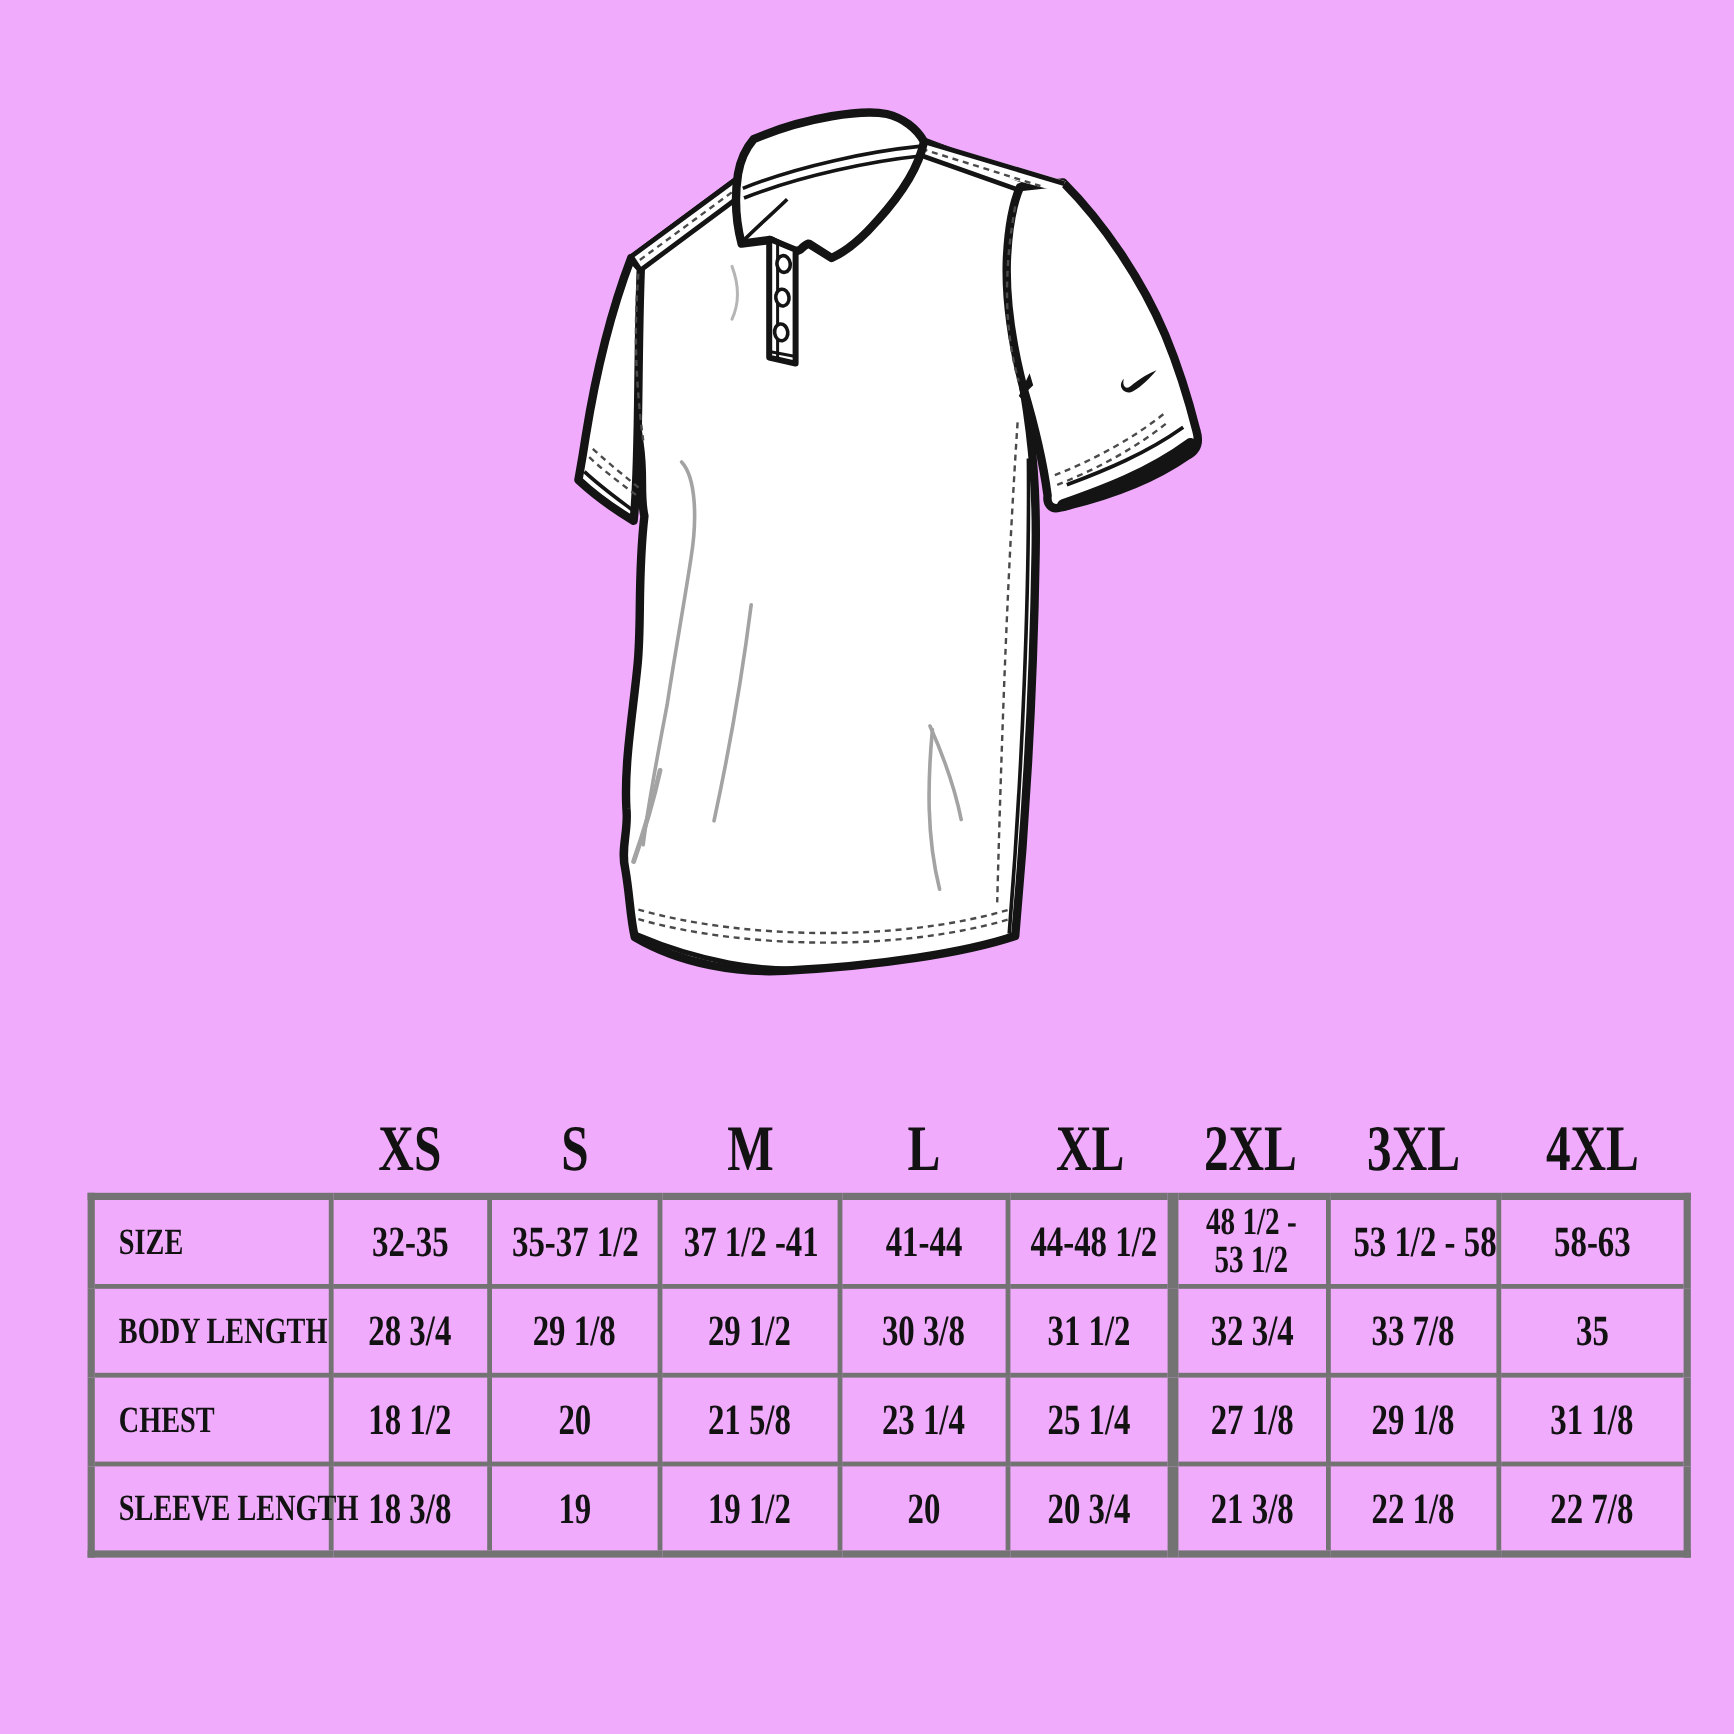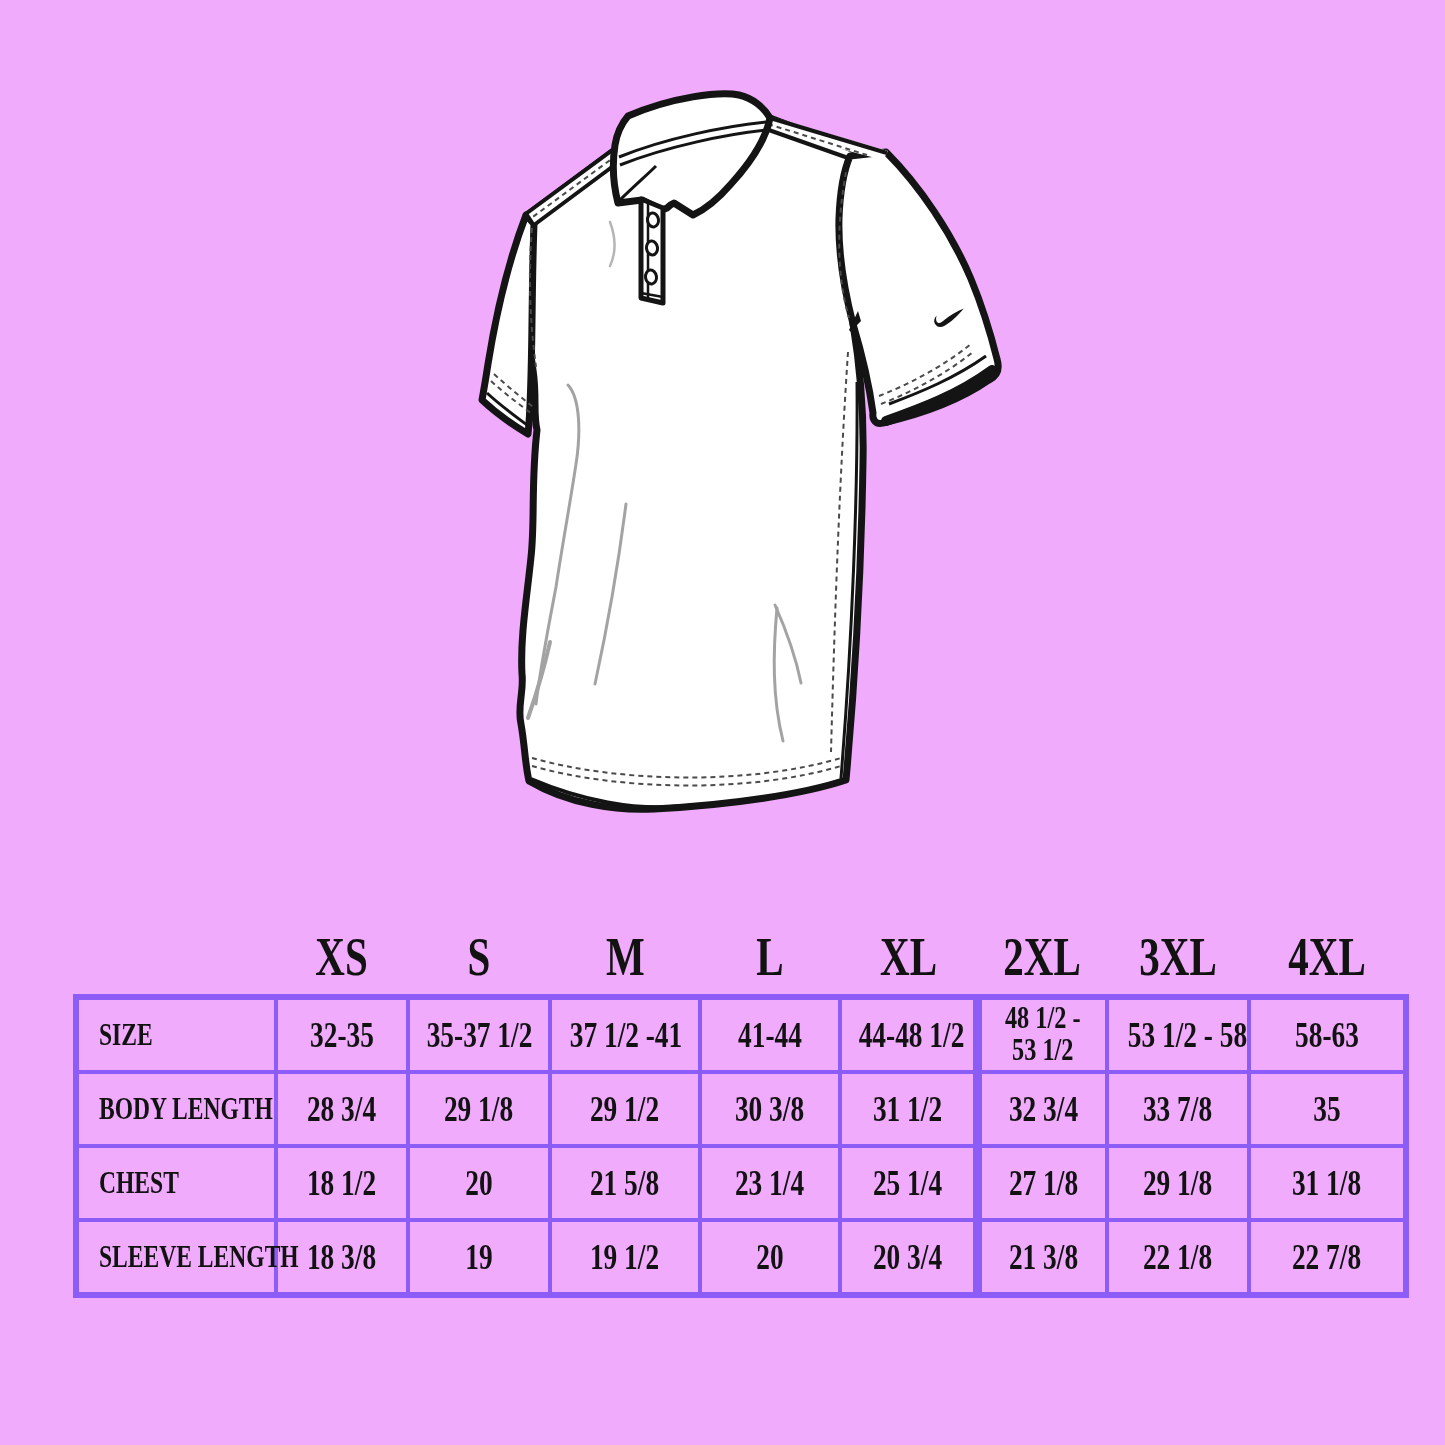--- a/index.html
+++ b/index.html
@@ -3,21 +3,21 @@
 <meta charset="utf-8">
 <style>
   html,body{margin:0;padding:0;background:#fff;}
   .canvas{position:relative;width:1445px;height:1445px;background:#f0abfc;overflow:hidden;
           font-family:Liberation Serif, serif;}
   .shirt{position:absolute;left:420px;top:52px;width:600px;height:820px;}
   .chart-wrap{position:absolute;left:73px;top:924px;width:1340px;}
   table.size-table{border-collapse:collapse;table-layout:fixed;width:1334px;color:#121212;}
   table.size-table thead th{border:none;height:64px;vertical-align:bottom;padding:0 0 6px 0;
         font-size:54px;font-weight:bold;text-align:center;}
-  table.size-table tbody td{border:4px solid #8b5cf6;height:70px;text-align:center;
+  table.size-table tbody td{border:4px solid #737373;height:70px;text-align:center;
         vertical-align:middle;font-size:36px;font-weight:bold;padding:0;}
   table.size-table tbody td.rowlabel{text-align:left;padding-left:20px;font-size:31px;}
   
   table.size-table tbody tr:first-child td{border-top-width:6px;}
   table.size-table tbody tr:last-child td{border-bottom-width:6px;}
   table.size-table tbody td:first-child{border-left-width:6px;}
   table.size-table tbody td:last-child{border-right-width:6px;}
   
   table.size-table tbody td:nth-child(7){border-left-width:9px;}
   .cond{display:inline-block;transform:scaleX(0.76);transform-origin:center;

